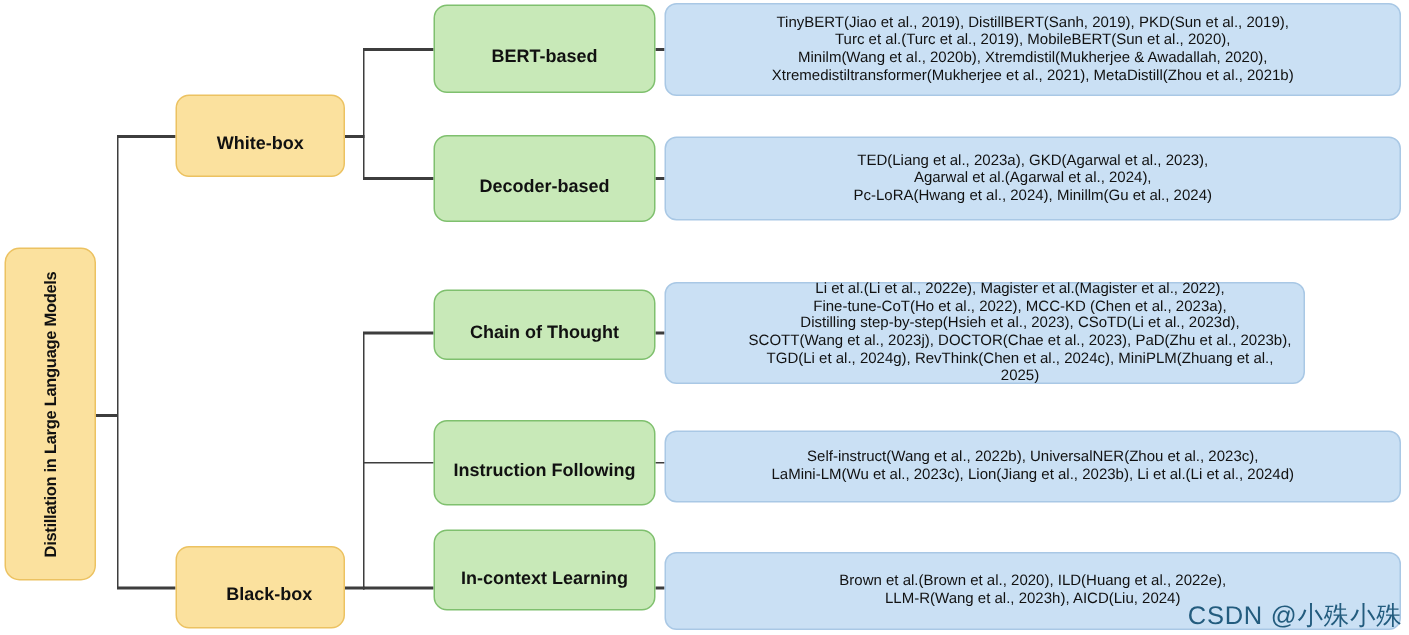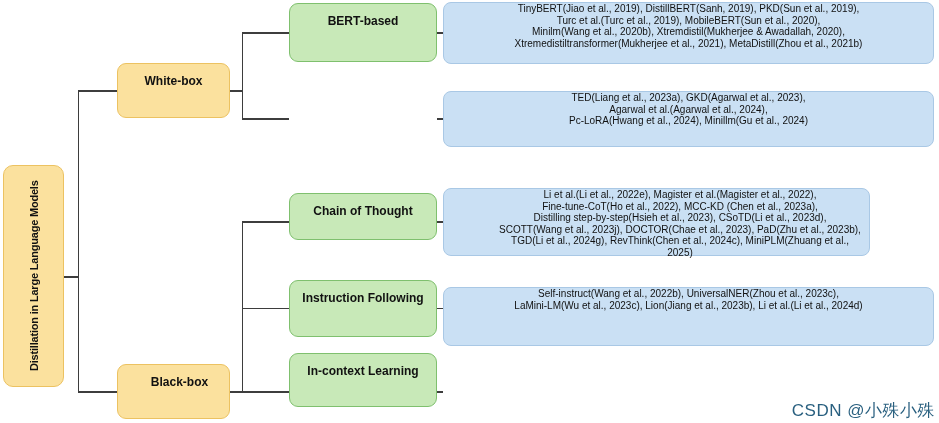--- a/index.html
+++ b/index.html
@@ -8,21 +8,21 @@
     --blue-fill:#cae0f4;   --blue-border:#a9c8e5;
     --line:#3d3d3d;
   }
   *{margin:0;padding:0;box-sizing:border-box;}
   html,body{background:#ffffff;}
   body{font-family:"Liberation Sans","DejaVu Sans",sans-serif;}
   .canvas{
     position:relative;width:939px;height:423px;background:#ffffff;overflow:hidden;
   }
   .node{
-    position:absolute;display:flex;justify-content:center;
+    position:absolute;display:flex;align-items:center;justify-content:center;
     text-align:center;border-radius:9px;
   }
   .node-yellow{background:var(--yellow-fill);border:1.4px solid var(--yellow-border);}
   .node-green{background:var(--green-fill);border:1.4px solid var(--green-border);}
   .box-blue{background:var(--blue-fill);border:1.3px solid var(--blue-border);border-radius:8px;}
   .lbl{font-weight:bold;color:#111;font-size:12px;letter-spacing:0;line-height:1.1;margin-top:11px;}
   .root-box{left:3px;top:165px;width:61px;height:222px;border-radius:10px;}
   .root-lbl{
     writing-mode:vertical-rl;transform:rotate(180deg);
     font-weight:bold;font-size:11px;letter-spacing:-0.2px;color:#111;white-space:nowrap;
@@ -73,20 +73,23 @@
   <div class="node node-yellow" style="left:117px;top:63px;width:113px;height:55px;">
     <span class="lbl">White-box</span>
   </div>
   <div class="node node-yellow" style="left:117px;top:364px;width:113px;height:55px;padding-left:12px;">
     <span class="lbl">Black-box</span>
   </div>
 
   <div class="node node-green" style="left:289px;top:3px;width:148px;height:59px;">
     <span class="lbl">BERT-based</span>
   </div>
+  <div class="node node-green" style="left:289px;top:90px;width:148px;height:58px;">
+    <span class="lbl">Decoder-based</span>
+  </div>
   <div class="node node-green" style="left:289px;top:193px;width:148px;height:47px;">
     <span class="lbl">Chain of Thought</span>
   </div>
   <div class="node node-green" style="left:289px;top:280px;width:148px;height:57px;">
     <span class="lbl">Instruction Following</span>
   </div>
   <div class="node node-green" style="left:289px;top:353px;width:148px;height:54px;">
     <span class="lbl">In-context Learning</span>
   </div>
 
@@ -101,20 +104,24 @@
 Agarwal et al.(Agarwal et al., 2024),
 Pc-LoRA(Hwang et al., 2024), Minillm(Gu et al., 2024)</div>
   </div>
   <div class="node box-blue" style="left:443px;top:188px;width:427px;height:68px;padding-left:47px;">
     <div class="citations">Li et al.(Li et al., 2022e), Magister et al.(Magister et al., 2022),
 Fine-tune-CoT(Ho et al., 2022), MCC-KD (Chen et al., 2023a),
 Distilling step-by-step(Hsieh et al., 2023), CSoTD(Li et al., 2023d),
 SCOTT(Wang et al., 2023j), DOCTOR(Chae et al., 2023), PaD(Zhu et al., 2023b),
 TGD(Li et al., 2024g), RevThink(Chen et al., 2024c), MiniPLM(Zhuang et al., 2025)</div>
   </div>
-  <div class="node box-blue" style="left:443px;top:287px;width:491px;height:59px;">
+  <div class="node box-blue" style="left:443px;top:287px;width:491px;height:48px;">
     <div class="citations">Self-instruct(Wang et al., 2022b), UniversalNER(Zhou et al., 2023c),
 LaMini-LM(Wu et al., 2023c), Lion(Jiang et al., 2023b), Li et al.(Li et al., 2024d)</div>
+  </div>
+  <div class="node box-blue" style="left:443px;top:368px;width:491px;height:52px;">
+    <div class="citations">Brown et al.(Brown et al., 2020), ILD(Huang et al., 2022e),
+LLM-R(Wang et al., 2023h), AICD(Liu, 2024)</div>
   </div>
 
   <div class="watermark">CSDN @小殊小殊</div>
 
 </div>
 
 </body></html>

